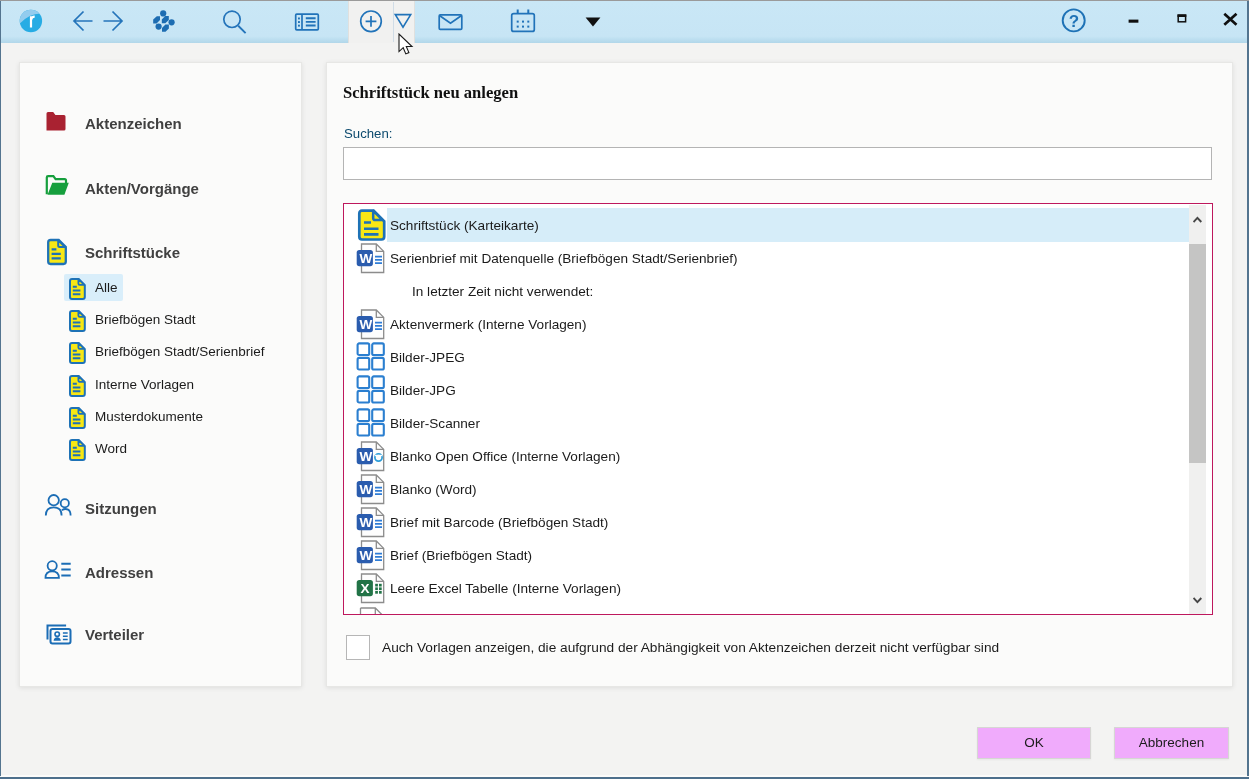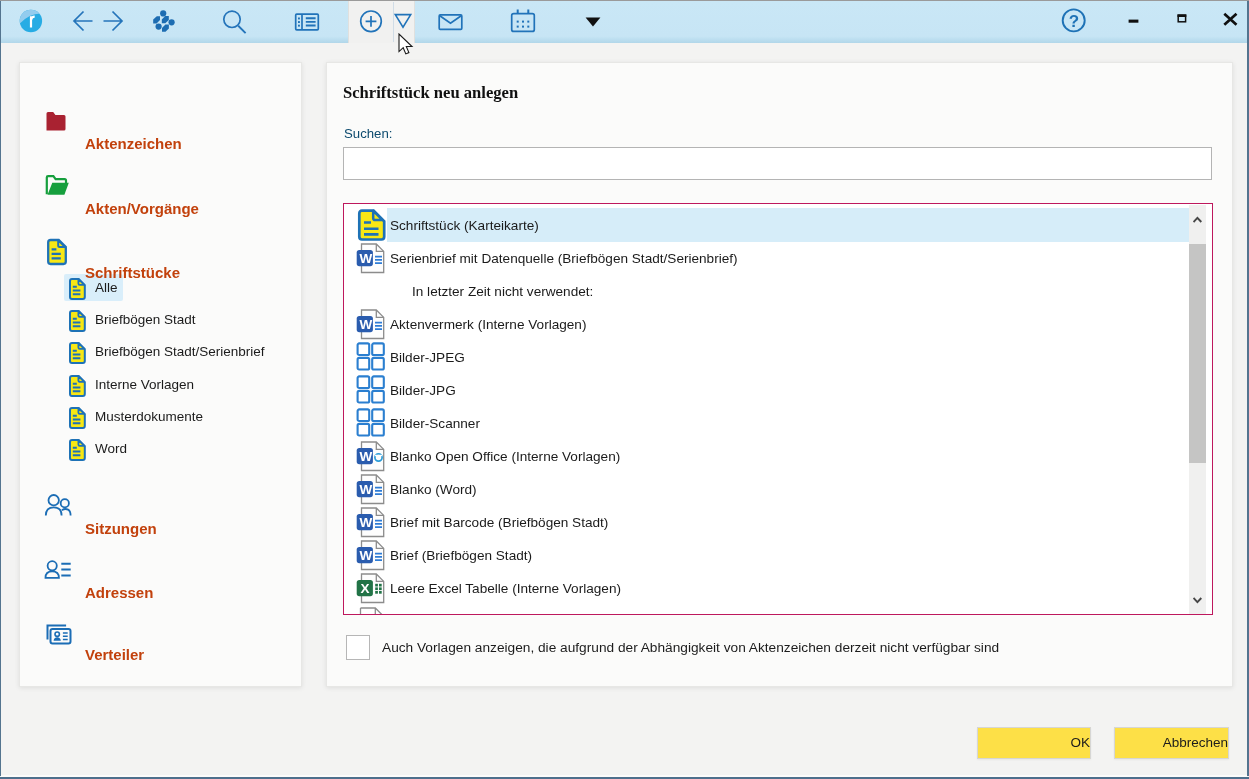--- a/index.html
+++ b/index.html
@@ -17,42 +17,42 @@
 #b-top { left:0; top:0; width:1249px; height:1px; background:#9a9a9a; }
 #b-left { left:0; top:1px; width:1px; height:775px; background:#53748f; }
 #b-right { left:1247px; top:1px; width:2px; height:775px; background:#53748f; }
 #b-bottom { left:0; top:777px; width:1249px; height:2px; background:#4d6f8c; }
 #b-bottom2 { left:1px; top:775px; width:1246px; height:2px; background:#fbfbfa; }
 
 .panel { background:#fbfbfa; border:1px solid #e7e7e5; box-shadow:0 1px 5px rgba(0,0,0,0.09); }
 #lpanel { left:19px; top:62px; width:283px; height:625px; }
 #rpanel { left:326px; top:62px; width:907px; height:625px; }
 
-.navmain { position:absolute; left:85px; font-size:15px; font-weight:bold; color:#c2410c; white-space:nowrap;margin-top:20px; }
+.navmain { position:absolute; left:85px; font-size:15px; font-weight:bold; color:#404040; white-space:nowrap; }
 .navsub { position:absolute; left:95px; font-size:13.5px; color:#1b1b1b; white-space:nowrap; }
 #allehl { left:64px; top:274px; width:59px; height:27px; background:#d9eefa; border-radius:2px; }
 
 #title { left:343px; top:83px; font-size:16.6px; font-weight:bold; color:#101010;font-family:Liberation Serif, serif; }
 #suchen { left:344px; top:126px; font-size:13.2px; color:#0c4a6e; }
 #input { left:343px; top:147px; width:869px; height:33px; background:#fff; border:1px solid #b4b4b4; }
 #listbox { left:343px; top:203px; width:870px; height:412px; background:#fff; border:1px solid #be185d; overflow:hidden; }
 .icn { position:absolute; }
 .row svg { position:absolute; }
 .row { position:absolute; left:1px; width:844px; height:33px; }
 .rowtext { position:absolute; left:45px; top:50%; transform:translateY(-50%); margin-top:-1px; font-size:13.6px; color:#1b1b1b; white-space:nowrap; }
 #sel { position:absolute; left:42.5px; top:3.5px; width:802.5px; height:34px; background:#d6edf9; }
 
 #sbar { position:absolute; left:845px; top:1px; width:17px; height:410px; background:#f0f0ef; }
 #sthumb { position:absolute; left:0; top:39px; width:17px; height:219px; background:#c5c5c4; }
 
 #cbox { left:346px; top:635px; width:24px; height:25px; background:#fff; border:1px solid #b6b6b6; }
 #cblabel { left:382px; top:640px; font-size:13.7px; color:#1c1c1c; }
 
-.btn { position:absolute; top:727px; height:32px; background:#fde047; border:1px solid #d6d6d4;
-  font-size:13.5px; color:#1c1c1c; text-align:right; line-height:30px; box-shadow:0 1px 2px rgba(0,0,0,0.05); }
+.btn { position:absolute; top:727px; height:32px; background:#f0abfc; border:1px solid #d6d6d4;
+  font-size:13.5px; color:#1c1c1c; text-align:center; line-height:30px; box-shadow:0 1px 2px rgba(0,0,0,0.05); }
 #okbtn { left:977px; width:114px; }
 #abbtn { left:1114px; width:115px; }
 </style>
 </head>
 <body>
 <div id="win">
   <div class="abs" id="toolbar"></div>
   <div class="abs" id="b-top"></div>
   <div class="abs" id="b-left"></div>
   <div class="abs" id="b-right"></div>

